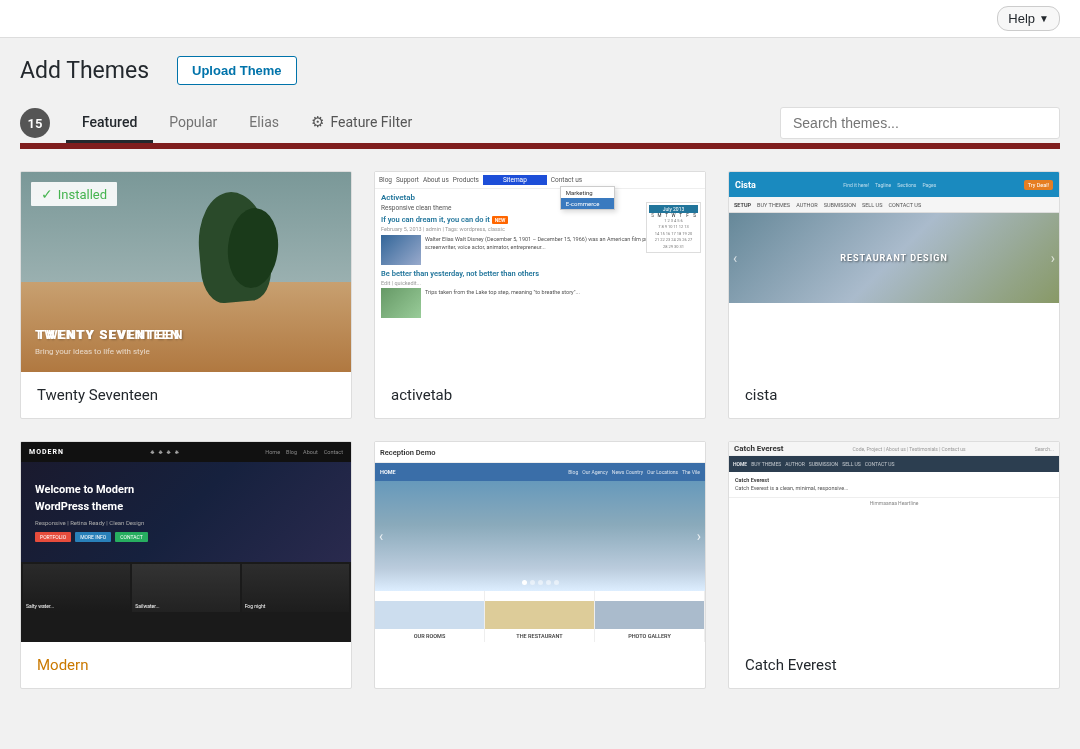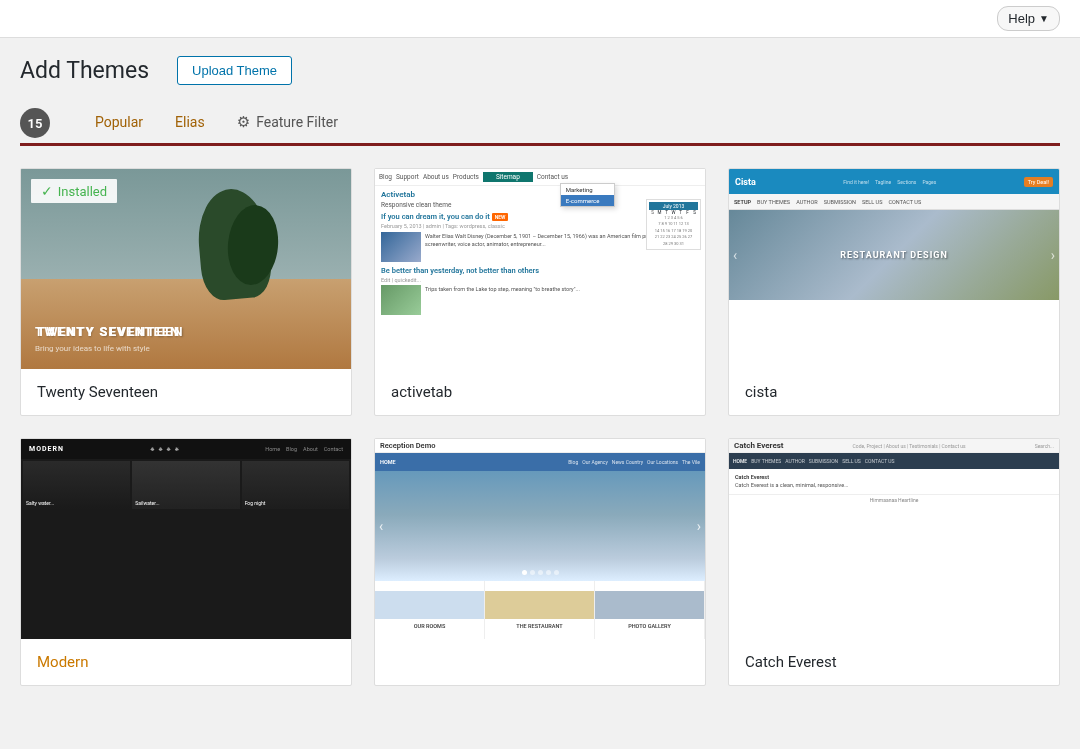--- a/index.html
+++ b/index.html
@@ -11,27 +11,27 @@
     .top-bar { display: flex; align-items: center; justify-content: flex-end; background: #fff; border-bottom: 1px solid #ddd; padding: 0 20px; height: 38px; }
     .help-btn { display: flex; align-items: center; gap: 4px; background: #f7f7f7; border: 1px solid #ccc; border-radius: 11px; padding: 4px 10px; cursor: pointer; font-size: 13px; color: #23282d; }
     .help-btn .chevron { font-size: 10px; }
 
     
     .main-content { padding: 18px 20px 20px 20px; }
 
     
     .page-header { display: flex; align-items: center; gap: 28px; margin-bottom: 18px; }
     .page-title { font-size: 23px; font-weight: 400; color: #23282d; line-height: 1.2; }
-    .upload-theme-btn { background: #fff; border: 1px solid #0073aa; border-radius: 3px; color: #0073aa; padding: 6px 14px; font-size: 13px; cursor: pointer; font-weight: 400; }
-
-    
-    .filter-bar { display: flex; align-items: center; gap: 13px; margin-bottom: 22px; border-bottom: 3px solid #7f1d1d; padding-bottom: 0; }
+    .upload-theme-btn { background: #fff; border: 1px solid #0073aa; border-radius: 3px; color: #0073aa; padding: 6px 14px; font-size: 13px; cursor: pointer; font-weight: 700; }
+
+    
+    .filter-bar { display: flex; align-items: center; gap: 0; margin-bottom: 22px; border-bottom: 6px solid #7f1d1d; padding-bottom: 0; }
     .theme-count { background: #555; color: #fff; border-radius: 50%; width: 30px; height: 30px; display: flex; align-items: center; justify-content: center; font-size: 13px; font-weight: 600; margin-right: 16px; flex-shrink: 0; }
     .filter-tabs { display: flex; align-items: center; gap: 0; flex: 1; }
-    .filter-tab { padding: 10px 16px; font-size: 14px; color: #a16207; cursor: pointer; text-decoration: none; border-bottom: 3px solid transparent; margin-bottom: -1px; }
+    .filter-tab { padding: 10px 16px; font-size: 14px; color: #737373; cursor: pointer; text-decoration: none; border-bottom: 3px solid transparent; margin-bottom: -1px; }
     .filter-tab.active { color: #23282d; border-bottom: 3px solid #23282d; font-weight: 500; }
     .feature-filter { display: flex; align-items: center; gap: 6px; padding: 10px 16px; color: #555; cursor: pointer; font-size: 14px; border-bottom: 3px solid transparent; margin-bottom: -1px; }
     .gear-icon { font-size: 15px; }
 
     .search-box-wrap { margin-left: auto; }
     .search-input { border: 1px solid #ddd; border-radius: 3px; padding: 7px 12px; font-size: 14px; width: 280px; color: #999; outline: none; background: #fff; }
 
     
     .themes-grid { display: grid; grid-template-columns: repeat(3, 1fr); gap: 22px; }
 
@@ -134,31 +134,37 @@
   <div class="main-content">
 
     <div class="page-header">
       <h1 class="page-title">Add Themes</h1>
       <button class="upload-theme-btn">Upload Theme</button>
     </div>
 
     <div class="filter-bar">
       <div class="theme-count">15</div>
       <div class="filter-tabs">
+        <a class="filter-tab active">
+          <span>Featured</span>
+        </a>
         <a class="filter-tab">
           <span>Popular</span>
         </a>
         <a class="filter-tab">
           <span>Elias</span>
         </a>
         <div class="feature-filter">
           <span class="gear-icon">⚙</span>
           <span>Feature Filter</span>
         </div>
       </div>
+      <div class="search-box-wrap">
+        <input type="text" class="search-input" placeholder="Search themes..." style="">
+      </div>
     </div>
 
     <div class="themes-grid">
 
       <div class="theme-card">
         <div class="theme-preview preview-twentyseventeen">
 
           <div style="position:absolute;top:0;left:0;width:100%;height:55%;background:linear-gradient(180deg,#7a9898 0%,#9ab0b0 100%);"></div>
           <div style="position:absolute;top:55%;left:0;width:100%;height:45%;background:linear-gradient(180deg,#c8a070 0%,#b07840 100%);"></div>
           <div style="position:absolute;top:10%;right:25%;width:70px;height:110px;background:#2a4a2a;border-radius:50% 50% 30% 30%;transform:rotate(-5deg);"></div>
@@ -174,21 +180,21 @@
       </div>
 
       <div class="theme-card">
         <div class="theme-preview" style="background:#fff;position:relative;">
           <div class="mini-browser">
             <div class="mini-nav">
               <span class="mini-nav-item">Blog</span>
               <span class="mini-nav-item">Support</span>
               <span class="mini-nav-item">About us</span>
               <span class="mini-nav-item">Products</span>
-              <span class="mini-nav-item active" style="background:#0f766e;color:#fff;padding:1px 13px;">Sitemap</span>
+              <span class="mini-nav-item active" style="background:#1d4ed8;color:#fff;padding:1px 20px;">Sitemap</span>
               <span class="mini-nav-item">Contact us</span>
             </div>
 
             <div style="position:absolute;top:14px;left:56%;background:#fff;border:1px solid #ccc;z-index:5;width:55px;box-shadow:2px 2px 5px rgba(0,0,0,0.15);">
               <div style="padding:2px 5px;font-size:6px;color:#333;">Marketing</div>
               <div style="padding:2px 5px;font-size:6px;background:#3a7abf;color:#fff;">E-commerce</div>
             </div>
             <div class="mini-content">
               <div class="mini-title">Activetab</div>
               <div style="font-size:6.5px;color:#555;margin-bottom:3px;">Responsive clean theme</div>
@@ -266,40 +272,49 @@
                   <span>❈</span>
                   <span>❈</span>
               </div>
               <div class="modern-nav-links">
                 <span class="modern-nav-link">Home</span>
                 <span class="modern-nav-link">Blog</span>
                 <span class="modern-nav-link">About</span>
                 <span class="modern-nav-link">Contact</span>
               </div>
             </div>
+            <div class="modern-hero">
+              <div class="modern-hero-text">Welcome to Modern<br>WordPress theme</div>
+              <div class="modern-hero-sub">Responsive | Retina Ready | Clean Design</div>
+              <div class="modern-btns">
+                <div class="modern-btn">PORTFOLIO</div>
+                <div class="modern-btn2" style="background:#2980b9;">MORE INFO</div>
+                <div class="modern-btn2" style="background:#27ae60;">CONTACT</div>
+              </div>
+            </div>
             <div class="modern-grid">
               <div class="modern-grid-item" style="background:linear-gradient(180deg,#2a2a2a,#1a1a1a);display:flex;align-items:flex-end;padding:3px;">
                 <div style="color:#fff;font-size:5px;">Salty water...</div>
               </div>
               <div class="modern-grid-item" style="background:linear-gradient(180deg,#333,#222);display:flex;align-items:flex-end;padding:3px;">
                 <div style="color:#fff;font-size:5px;">Sailwater...</div>
               </div>
               <div class="modern-grid-item" style="background:linear-gradient(180deg,#2d2d2d,#1d1d1d);display:flex;align-items:flex-end;padding:3px;">
                 <div style="color:#fff;font-size:5px;">Fog night</div>
               </div>
             </div>
           </div>
         </div>
         <div class="theme-name highlighted" style="color: rgb(202, 121, 0);">Modern</div>
       </div>
 
       <div class="theme-card">
         <div class="theme-preview" style="padding:0;">
           <div class="reception-preview">
-            <div style="background:#fff;height:14px;border-bottom:1px solid #eee;display:flex;align-items:center;padding:0 5px;">
+            <div style="background:#fff;height:21px;border-bottom:1px solid #eee;display:flex;align-items:center;padding:0 5px;">
               <span style="font-size:7.5px;font-weight:600;color:#333;">Reception Demo</span>
             </div>
             <div class="reception-header">
               <span style="color:#fff;font-size:5.5px;font-weight:600;">HOME</span>
               <div style="display:flex;gap:4px;margin-left:auto;">
                 <span style="color:rgba(255,255,255,0.8);font-size:5px;">Blog</span>
                 <span style="color:rgba(255,255,255,0.8);font-size:5px;">Our Agency</span>
                 <span style="color:rgba(255,255,255,0.8);font-size:5px;">News Country</span>
                 <span style="color:rgba(255,255,255,0.8);font-size:5px;">Our Locations</span>
                 <span style="color:rgba(255,255,255,0.8);font-size:5px;">The Vile</span>

